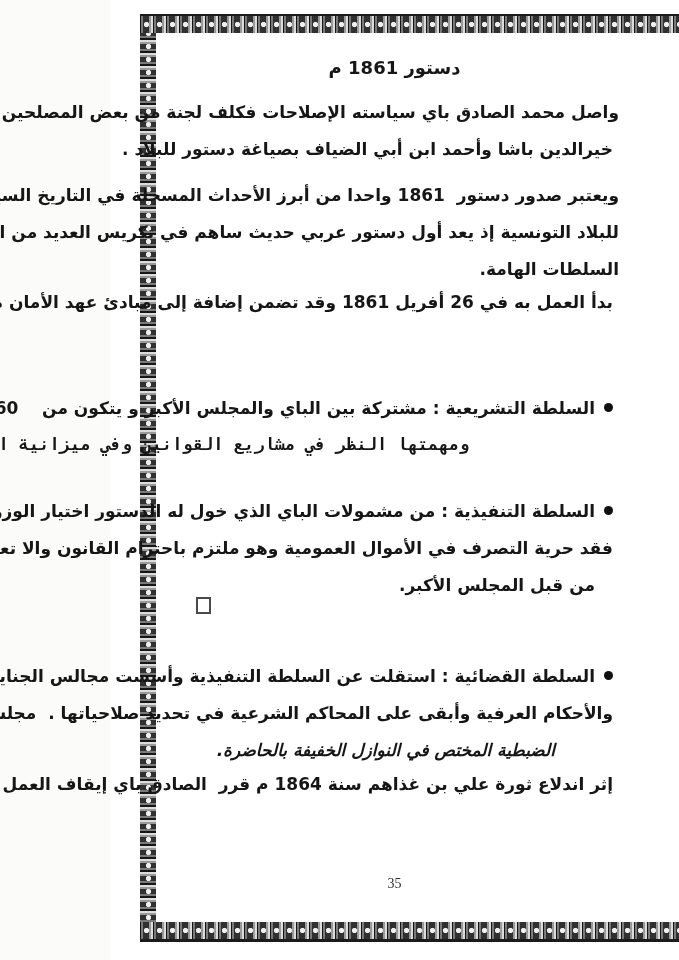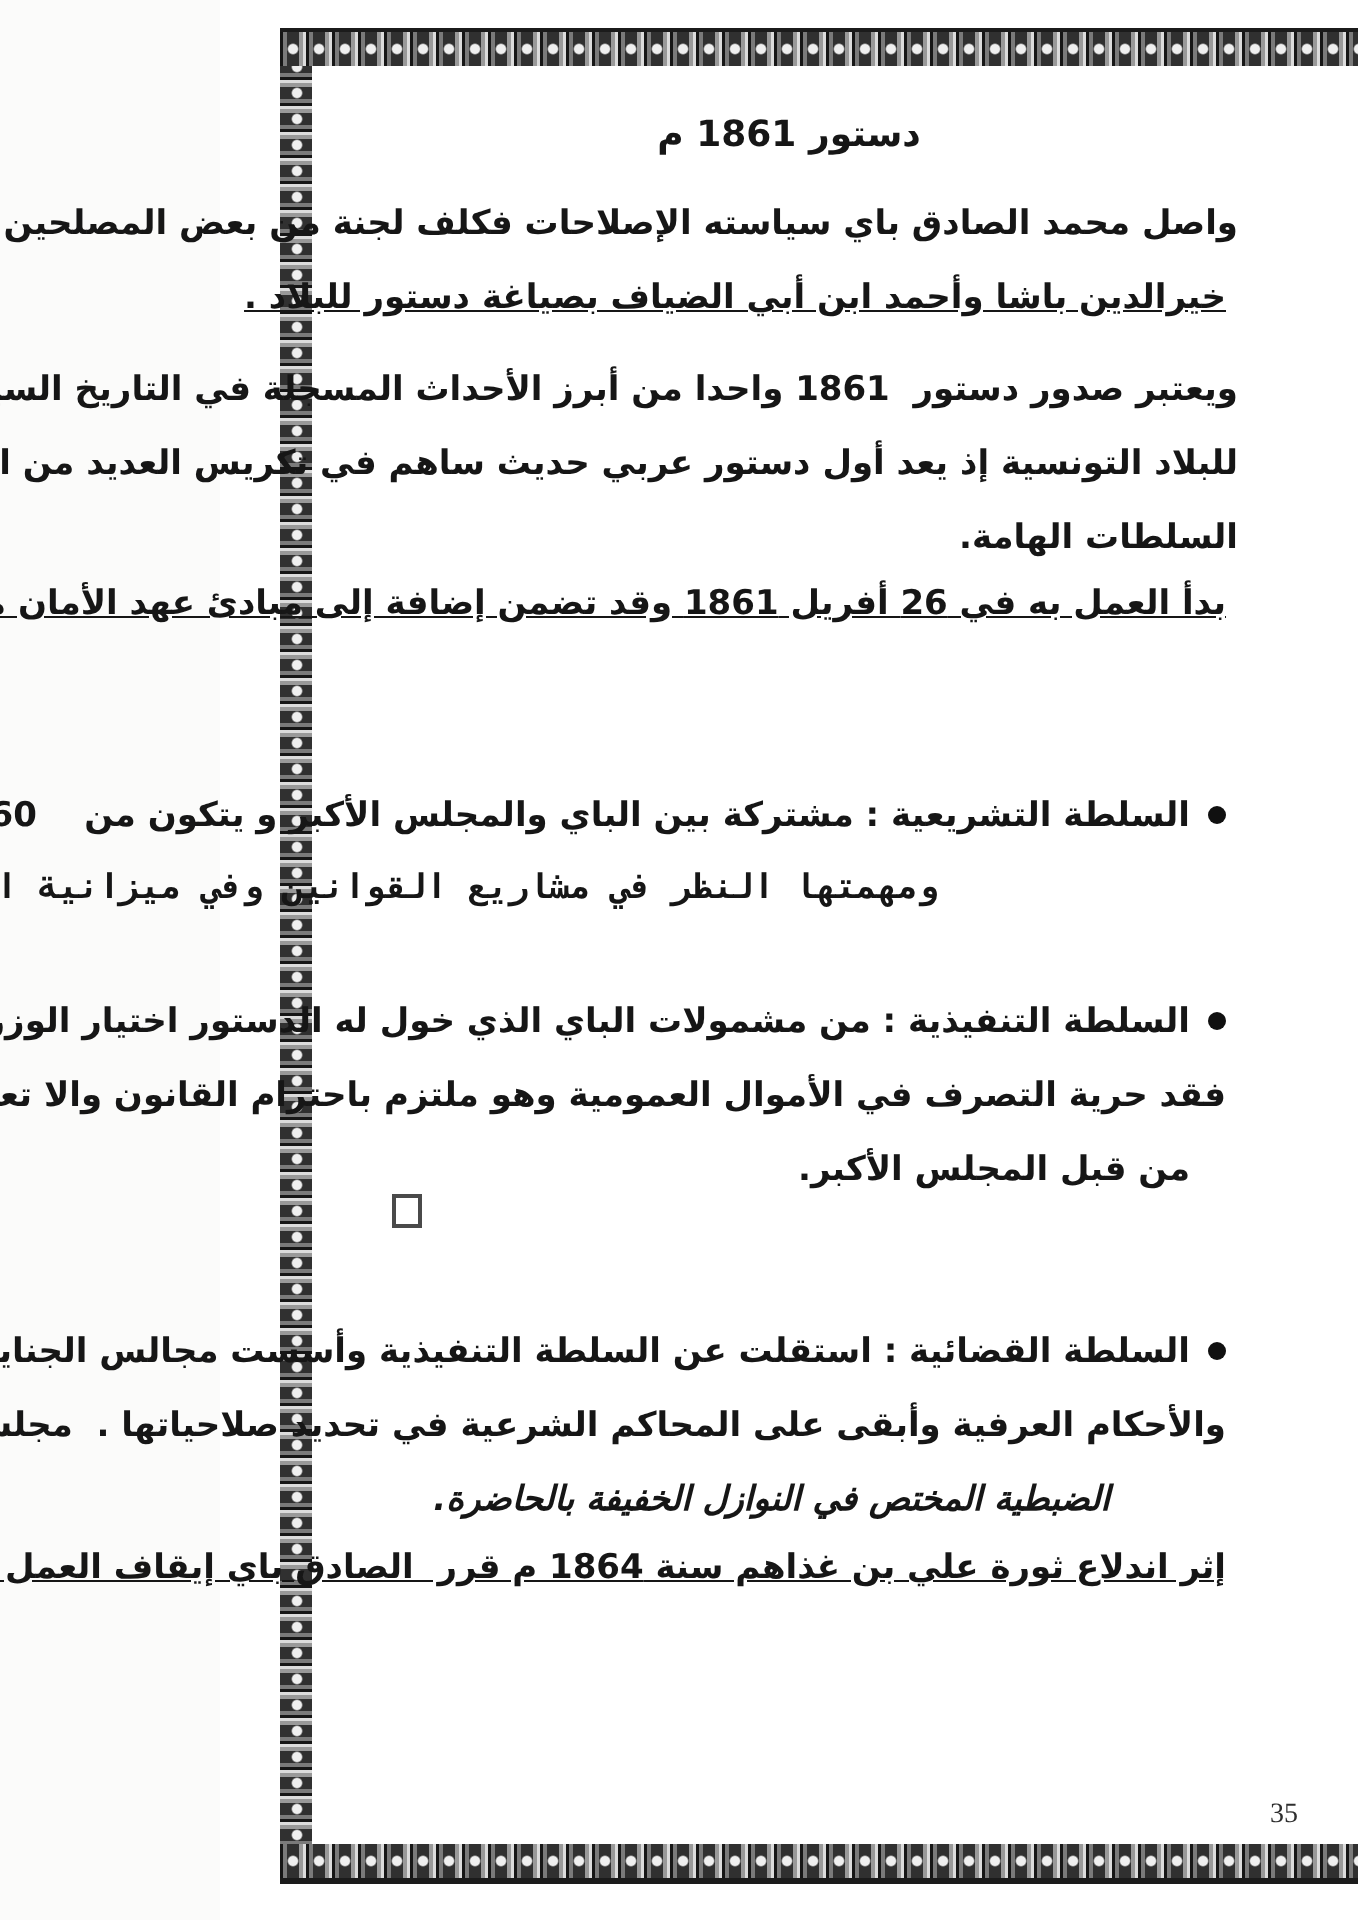--- a/index.html
+++ b/index.html
@@ -44,34 +44,34 @@
   .title{left:30px;right:30px;top:49px;text-align:center;}
   .title .line{font-size:18px;}
   .p1{left:64px;right:60px;top:94px;}
   .p2{left:64px;right:60px;top:177px;}
   .p3{left:64px;right:60px;top:284px;}
   .closing{left:64px;right:60px;top:766px;}
   .b1{left:64px;right:62px;top:390px;}
   .b2{left:64px;right:62px;top:493px;}
   .b3{left:64px;right:62px;top:658px;}
   .pr4{padding-right:4px;}
-  .pr6{padding-right:6px;text-decoration:underline;}
+  .pr6{padding-right:6px;}
   .pr22{padding-right:22px;}
   .pr62{padding-right:62px;font-style:italic;}
   .pr148{padding-right:148px;font-family:Liberation Mono, monospace;}
   .bullet-dot{
     position:absolute;right:4px;top:13px;width:9px;height:9px;
     border-radius:50%;background:#101010;
   }
   .tofu{
     position:absolute;left:86px;top:597px;width:11px;height:13px;
     border:2px solid #4a4a4a;background:transparent;
   }
   .pageno{
-    position:absolute;left:30px;right:30px;top:900px;text-align:right;
+    position:absolute;left:30px;right:30px;top:876px;text-align:center;
     font-family:"Liberation Serif","DejaVu Serif",serif;font-weight:normal;
     font-size:14px;color:#2e2e2e;
   }
 </style>
 </head>
 <body>
 
 <div class="page">
 
   <div class="bar bar-v bar-left"></div>

